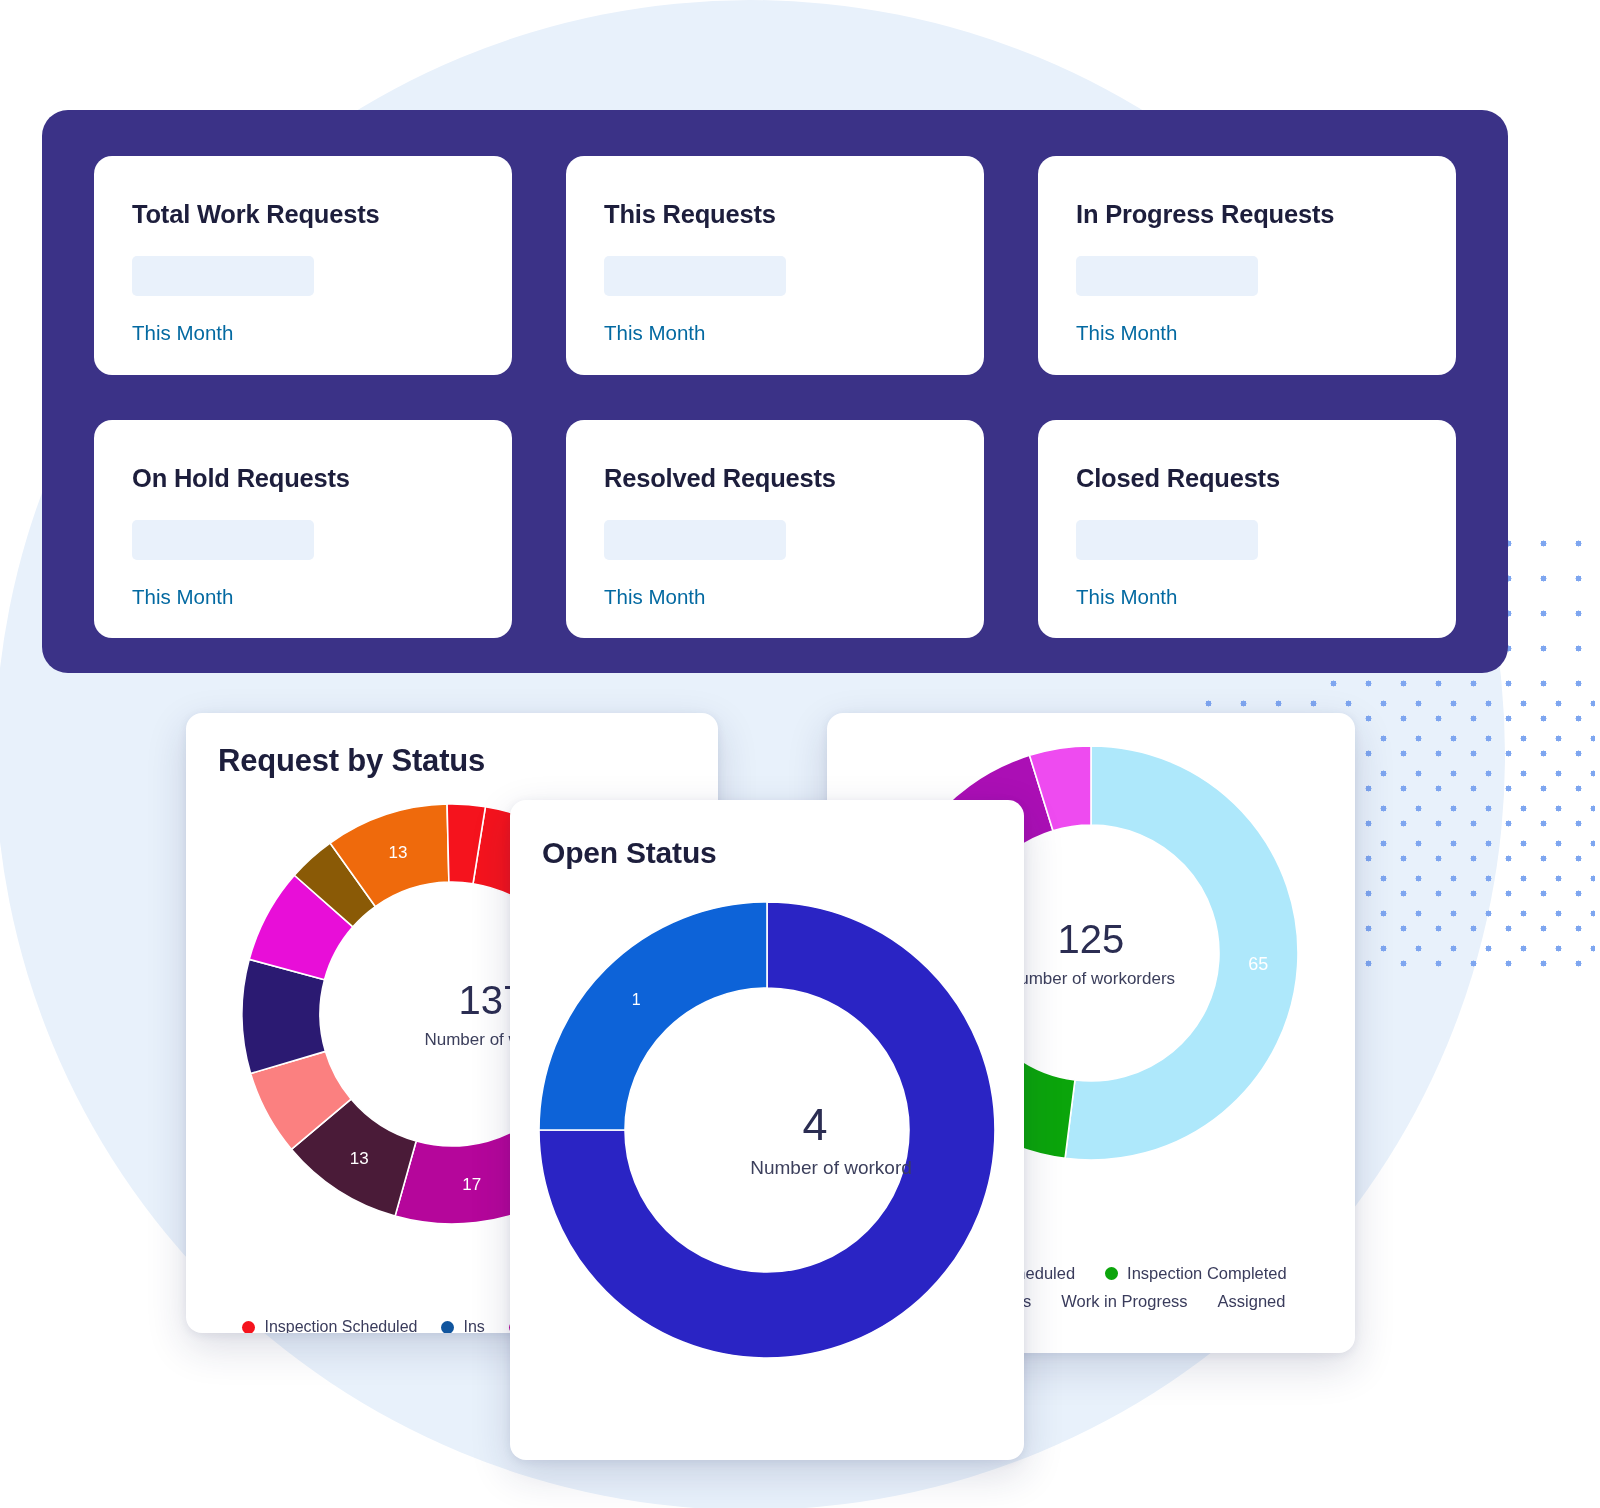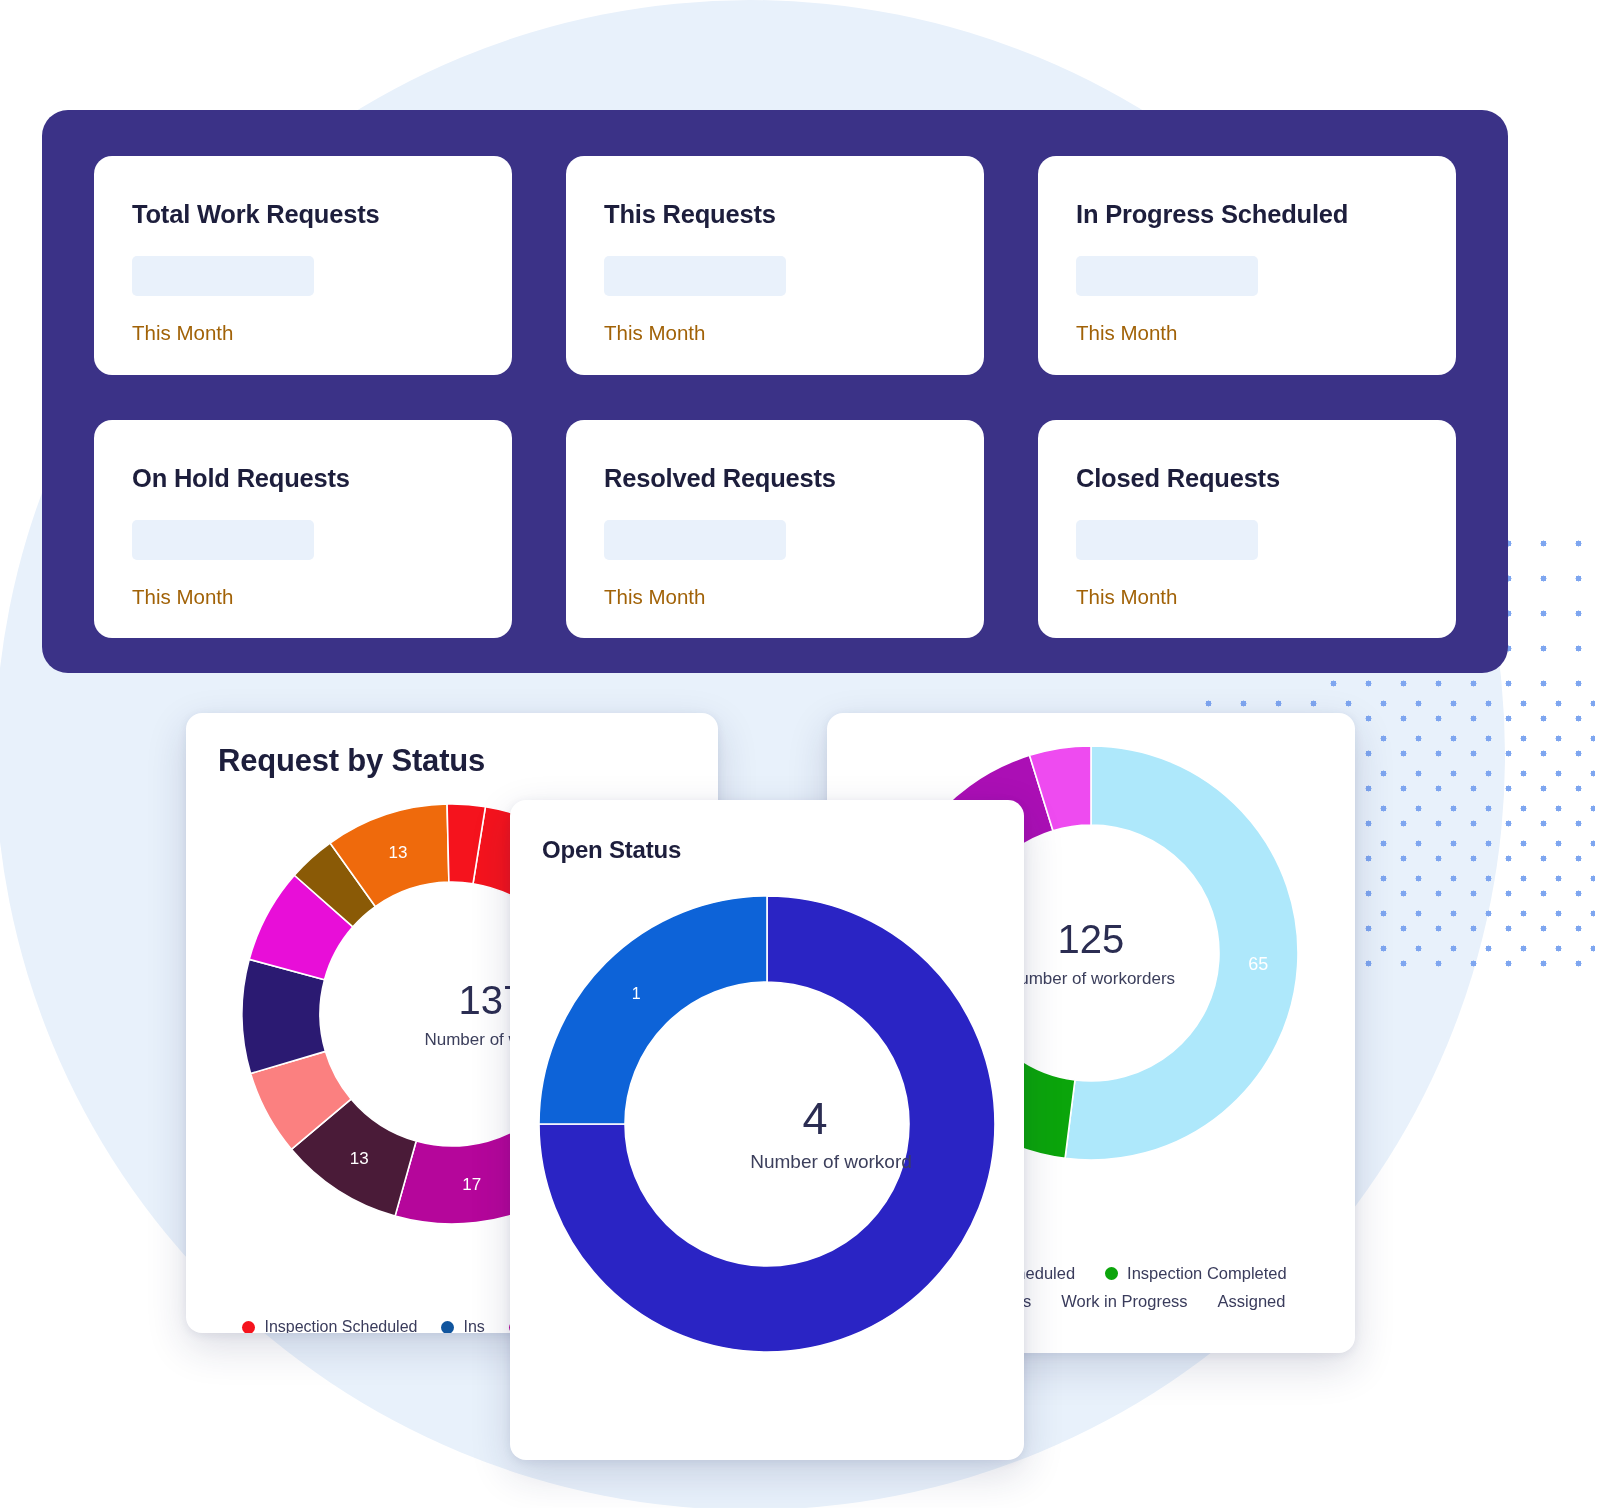--- a/index.html
+++ b/index.html
@@ -90,21 +90,21 @@
     margin-top: 28px;
     width: 182px;
     height: 40px;
     border-radius: 5px;
     background: #e9f1fb;
   }
 
   .kpi-period {
     margin-top: 26px;
     font-size: 20.5px;
-    color: #a16207;
+    color: #0369a1;
     line-height: 1.1;
   }
 
   
   .chart-card {
     position: absolute;
     background: #ffffff;
     border-radius: 16px;
     box-shadow: 0 14px 40px rgba(30, 40, 90, 0.16), 0 2px 10px rgba(30,40,90,0.08);
     overflow: hidden;
@@ -238,21 +238,21 @@
       <div class="kpi-period">This Month</div>
     </div>
 
     <div class="kpi-card">
       <div class="kpi-title">This Requests</div>
       <div class="kpi-value-skeleton"></div>
       <div class="kpi-period">This Month</div>
     </div>
 
     <div class="kpi-card">
-      <div class="kpi-title">In Progress Scheduled</div>
+      <div class="kpi-title">In Progress Requests</div>
       <div class="kpi-value-skeleton"></div>
       <div class="kpi-period">This Month</div>
     </div>
 
     <div class="kpi-card">
       <div class="kpi-title">On Hold Requests</div>
       <div class="kpi-value-skeleton"></div>
       <div class="kpi-period">This Month</div>
     </div>
 
@@ -354,21 +354,21 @@
         <div class="legend-item">
 
           <span class="legend-text">Assigned</span>
         </div>
       </div>
     </div>
   </div>
 
   <div class="chart-card" id="card-open-status">
     <div class="chart-card-header" style="padding-top:36px;">
-      <div class="chart-title" style="font-size:24px;">Open Status</div>
+      <div class="chart-title" style="font-size:30px;">Open Status</div>
     </div>
     <div class="chart-body">
       <div class="donut-wrap" style="height:520px;">
         <svg id="donut-open" width="470" height="470" viewBox="0 0 470 470">
             <path d="M 235 7 A 228 228 0 1 1 7 235.00000000000003 L 93 235.00000000000003 A 142 142 0 1 0 235 93 Z" fill="#2a24c4" stroke="#ffffff" stroke-width="1.6"></path>
             <path d="M 7 235.00000000000003 A 228 228 0 0 1 234.99999999999997 7 L 234.99999999999997 93 A 142 142 0 0 0 93 235.00000000000003 Z" fill="#0d63d8" stroke="#ffffff" stroke-width="1.6"></path>
             <text x="104.18524548048867" y="110.18524548048873" text-anchor="middle" fill="#ffffff" font-size="16" font-family="&quot;Liberation Sans&quot;, sans-serif">1</text>
           </svg>
         <div class="donut-center" style="margin-left:48px; margin-top:10px;">
           <div class="donut-center-value" style="font-size:45px;">4</div>

